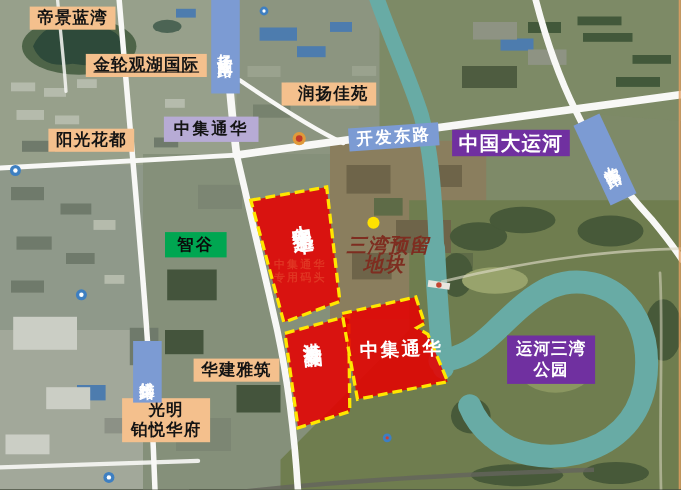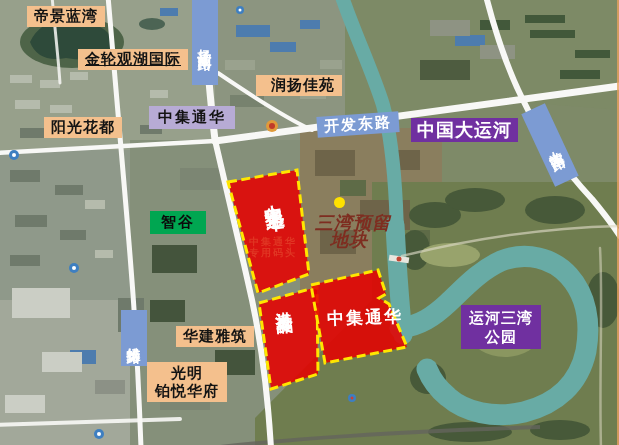--- a/index.html
+++ b/index.html
@@ -9,21 +9,21 @@
   .lbl{position:absolute;font-weight:bold;white-space:nowrap;z-index:5;}
   .tag-orange{background:#F4C08D;color:#141414;font-size:15px;padding:1px 7px;letter-spacing:1px;}
   .tag-lavender{background:#B7ABD5;color:#141414;font-size:15px;padding:2px 9px;letter-spacing:2px;}
   .tag-green{background:#00A651;color:#0B0B0B;font-size:15px;padding:2px 11px;letter-spacing:2px;}
   .tag-purple{background:#7030A0;color:#FFFFFF;text-align:center;padding:3px 6px;line-height:18px;letter-spacing:1px;}
   .road-blue{background:#7C9BD3;color:#FFFFFF;}
   .road-v{writing-mode:vertical-rl;text-orientation:upright;font-size:14px;letter-spacing:2px;
           padding:5px 4px;box-sizing:border-box;text-align:center;}
   .road-h{font-size:15px;padding:1px 7px;letter-spacing:2px;}
   .site-v{writing-mode:vertical-rl;text-orientation:upright;color:#FFFFFF;z-index:4;}
-  .center{text-align:center;margin-left:36px;}
+  .center{text-align:center;}
   .reserve-text{color:#7E2D20;font-size:18px;line-height:17px;letter-spacing:1px;text-align:center;width:68px;font-style:italic;}
   .dot{position:absolute;width:11px;height:11px;border-radius:50%;background:#FFE100;z-index:4;}
   .wharf-text{color:rgba(226,62,40,0.8);font-size:10px;line-height:11px;letter-spacing:2px;text-align:center;z-index:3;font-weight:bold;position:absolute;}
   .edge-strip{position:absolute;right:0;top:0;width:2px;height:445px;background:#E8A060;opacity:.8;z-index:6;}
 </style>
 </head>
 <body>
 
 <div class="stage">
 

